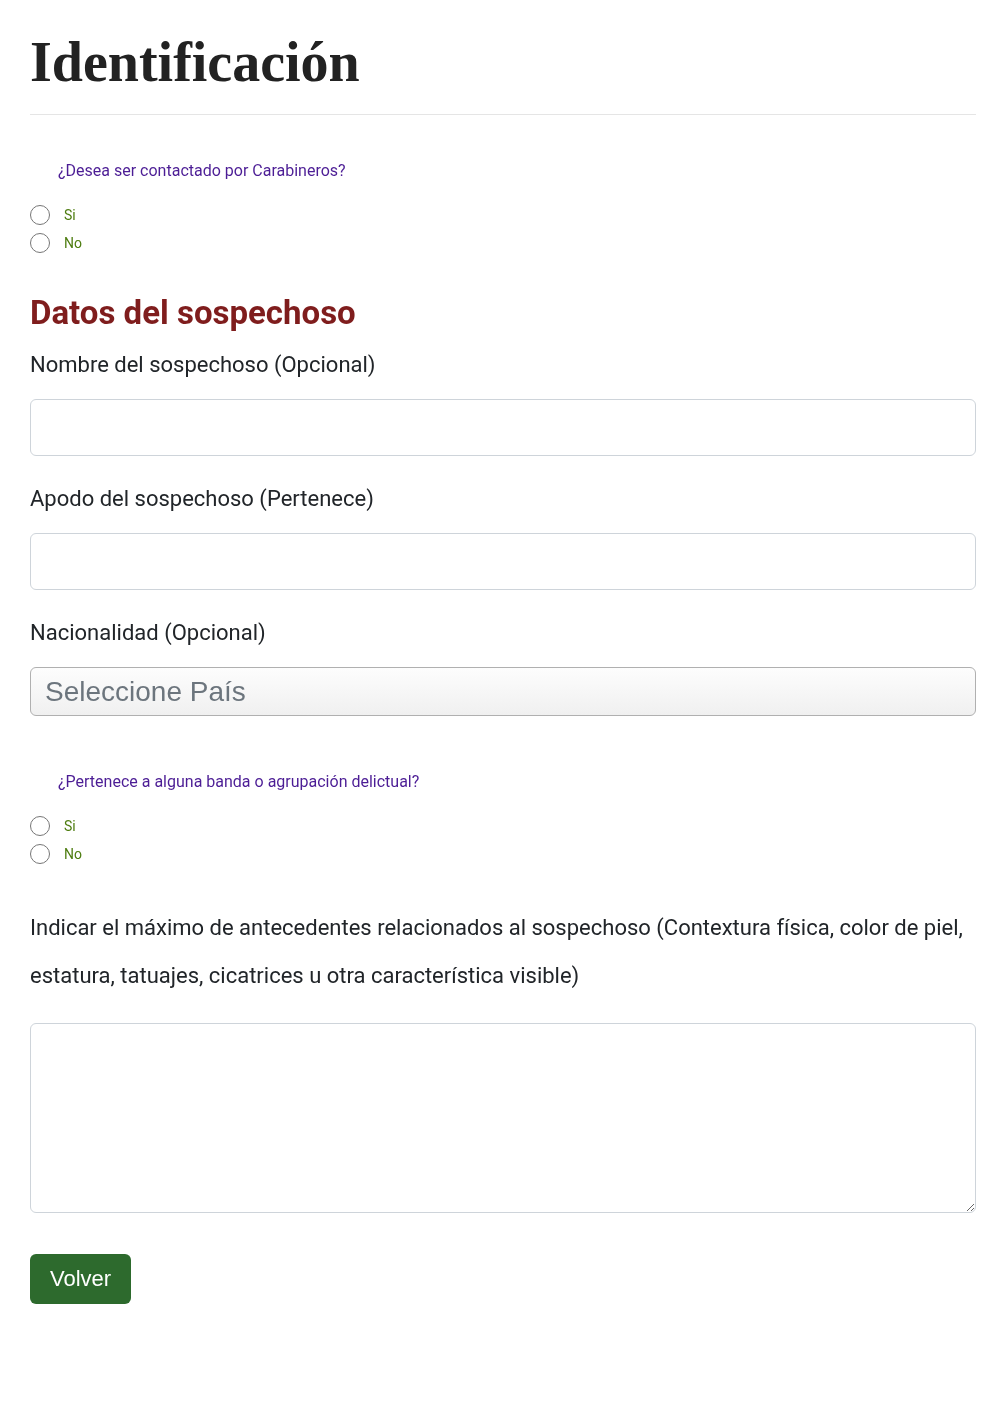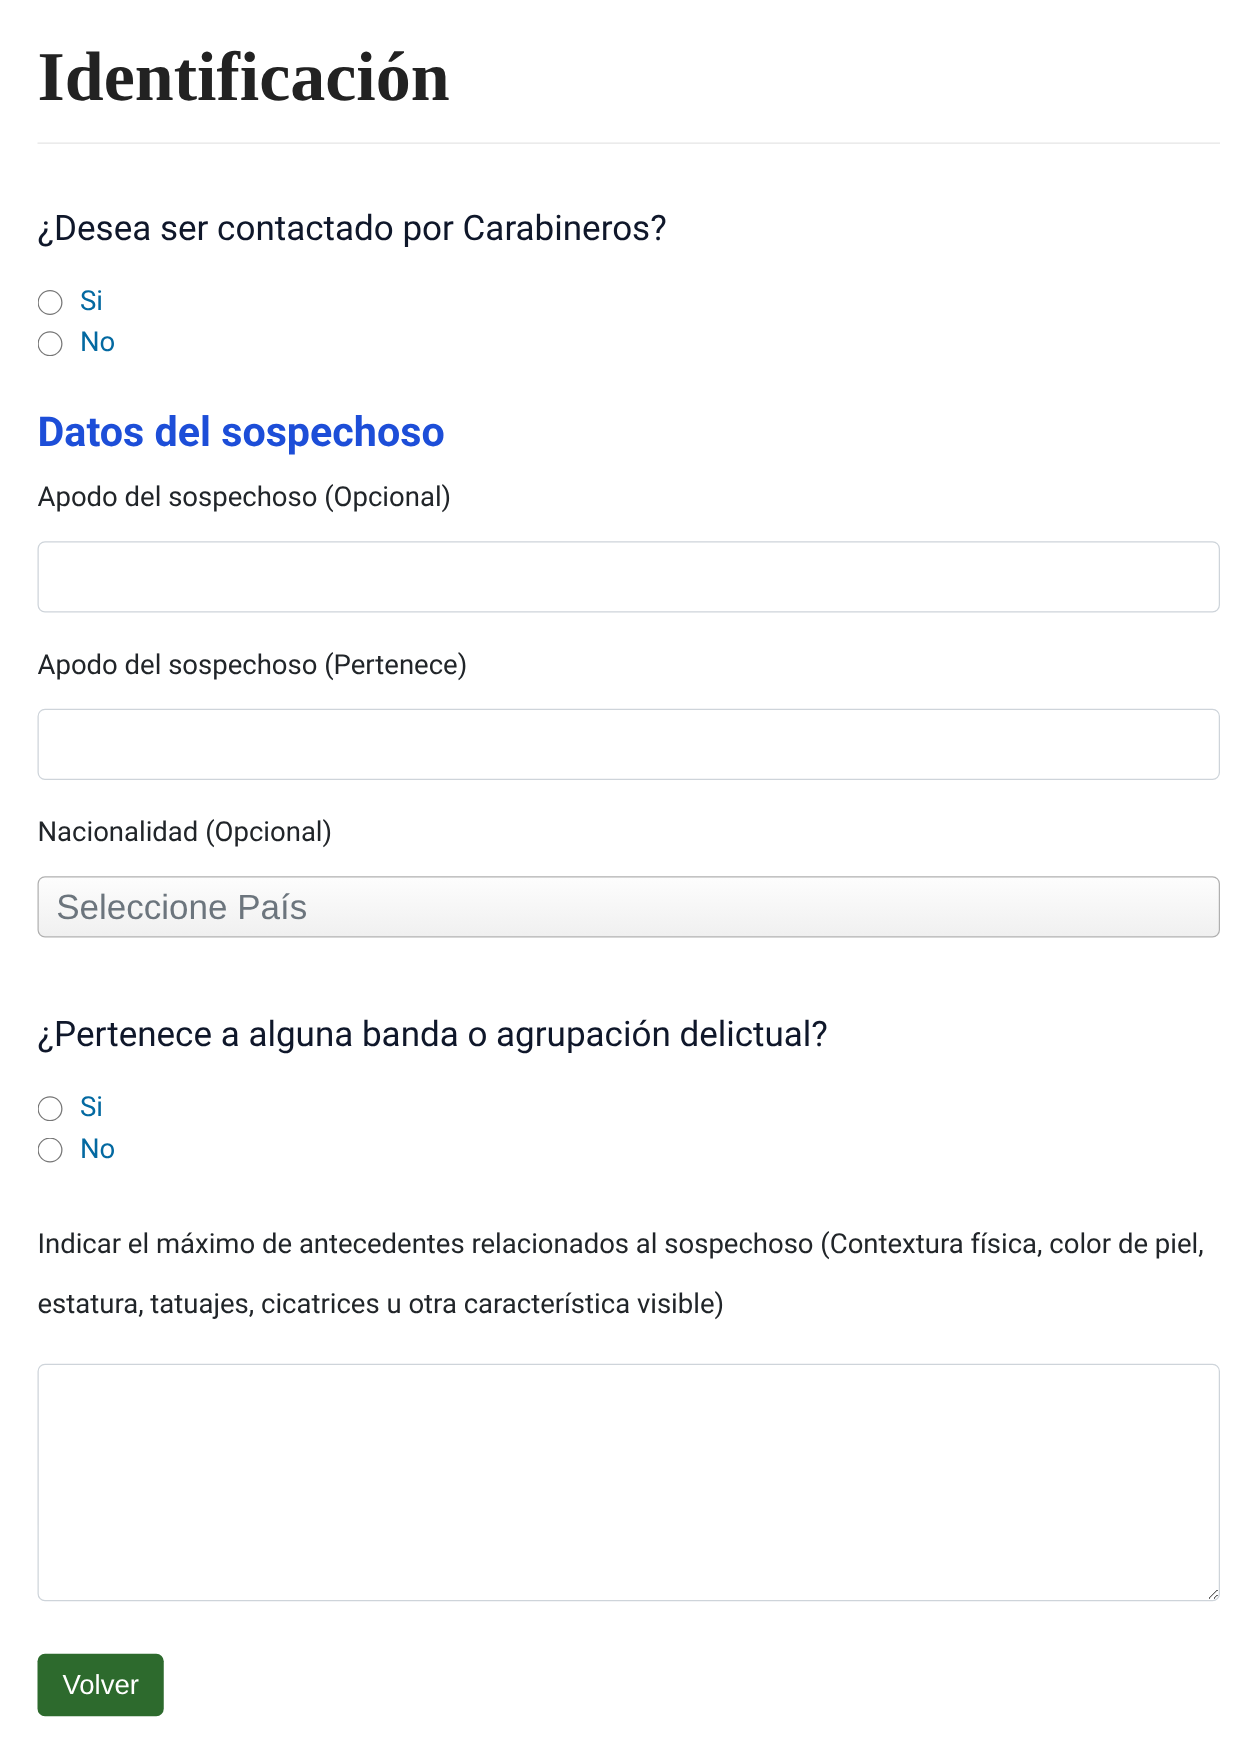--- a/index.html
+++ b/index.html
@@ -21,49 +21,50 @@
       font-weight: 700;
       color: #222;
       margin-bottom: 20px;
     }
     .title-divider {
       border: none;
       border-top: 1px solid #e5e5e5;
       margin-bottom: 40px;
     }
     .question-label {
-      font-size: 28px;
-      color: #0f172a;
+      font-size: 16px;
+      color: #4c1d95;
       margin-bottom: 18px;
       line-height: 2;
+      margin-left: 28px;
     }
     .radio-group {
       margin-bottom: 40px;
     }
     .radio-option {
       display: flex;
       align-items: center;
       margin-bottom: 8px;
     }
     .radio-option input[type="radio"] {
       width: 20px;
       height: 20px;
       margin-right: 14px;
       accent-color: #555;
       cursor: pointer;
     }
     .radio-option label {
-      font-size: 22px;
-      color: #0369a1;
+      font-size: 14px;
+      color: #4d7c0f;
       cursor: pointer;
     }
     .section-heading {
       font-size: 33px;
       font-weight: 700;
-      color: #1d4ed8;
+      color: #7f1d1d;
       margin-bottom: 20px;
       margin-top: 30px;
     }
     .form-group {
       margin-bottom: 30px;
     }
     .field-label {
       display: block;
       font-size: 22px;
       color: #212529;
@@ -157,21 +158,21 @@
     <div class="radio-option">
       <input type="radio" id="contact-no" name="contact" style="">
       <label for="contact-no">No</label>
     </div>
   </div>
 </div>
 
 <h2 class="section-heading">Datos del sospechoso</h2>
 
 <div class="form-group">
-  <label class="field-label">Apodo del sospechoso (Opcional)</label>
+  <label class="field-label">Nombre del sospechoso (Opcional)</label>
   <input type="text" class="text-input" value="" style="">
 </div>
 
 <div class="form-group">
   <label class="field-label">Apodo del sospechoso (Pertenece)</label>
   <input type="text" class="text-input" value="" style="">
 </div>
 
 <div class="form-group group-spacer">
   <label class="field-label">Nacionalidad (Opcional)</label>

